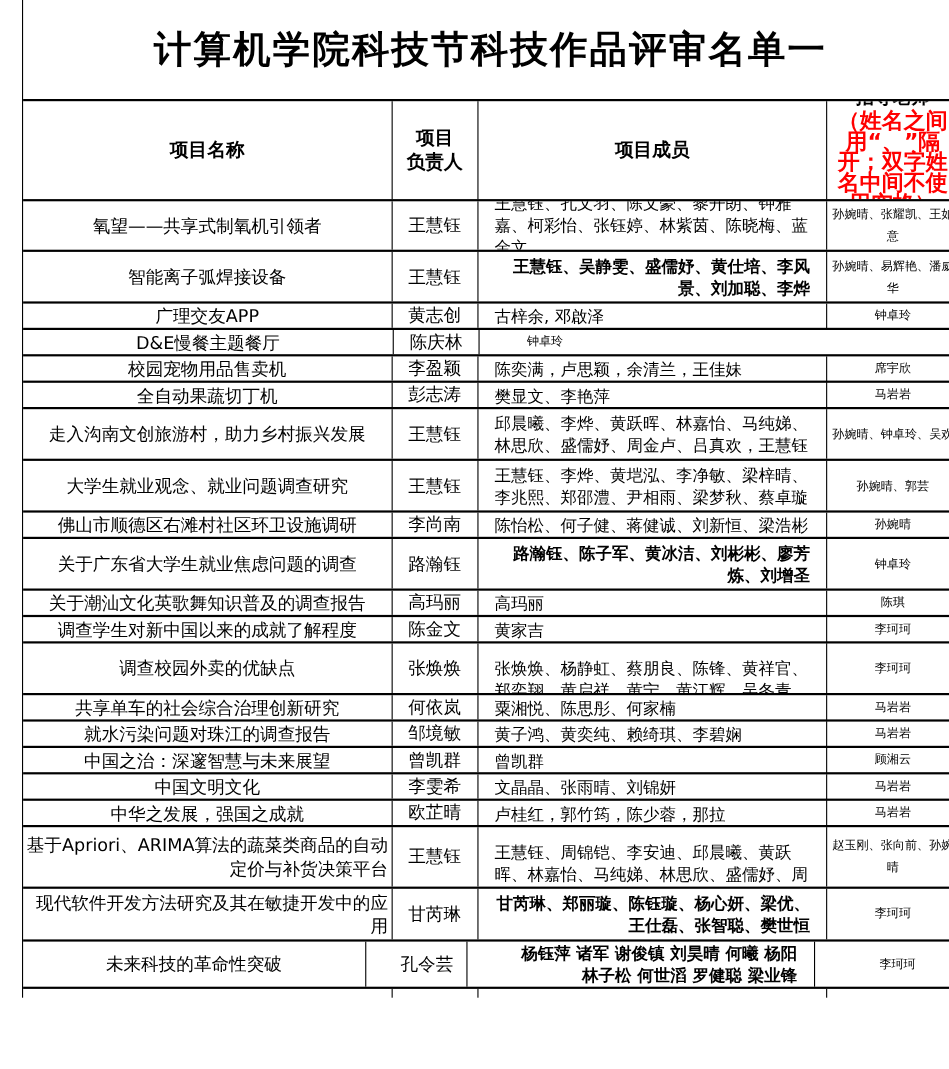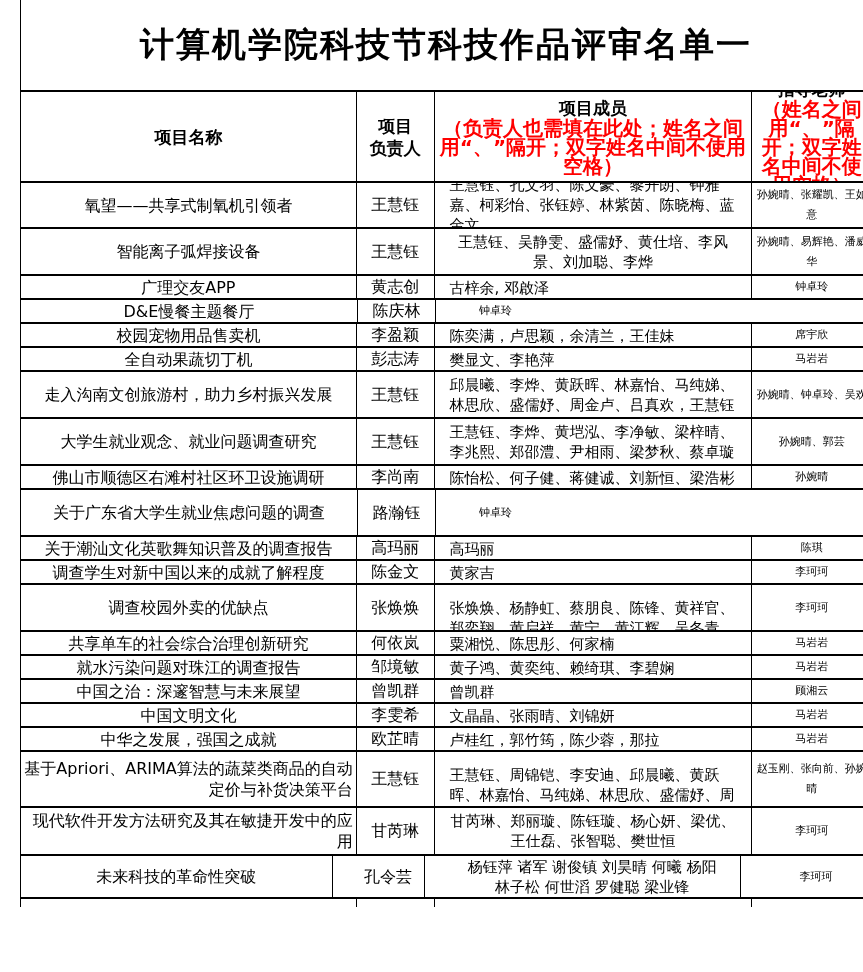--- a/index.html
+++ b/index.html
@@ -77,21 +77,21 @@
     text-align: left;
     padding: 12px;
   }
   .m-main {
     flex: 1 1 auto;
     font-size: 15px;
     line-height: 20px;
     padding: 0 3px;
     align-self: center;
   }
-  .m-main.center { text-align: center; }
+  .m-main.center { text-align: right; font-weight: bold; }
   .m-extra { display: none; }
   .members-cell.split .m-main {
     flex: 0 0 145px;
     align-self: stretch;
     display: flex;
     align-items: center;
     border-right: 1px solid #000;
   }
   .members-cell.split .m-extra {
     display: block;
@@ -119,21 +119,20 @@
   <div class="hdr-row">
     <div class="cell c1 th">
       <div class="black-label">项目名称</div>
     </div>
     <div class="cell c2 th">
       <div class="black-label">项目
 负责人</div>
     </div>
     <div class="cell c3 th">
       <div class="black-label">项目成员</div>
-      <div class="note">（负责人也需填在此处；姓名之间用“、”隔开；双字姓名中间不使用空格）</div>
     </div>
     <div class="cell c4 th">
       <div class="black-label">指导老师</div>
       <div class="note">（姓名之间用“、”隔开；双字姓名中间不使用空格）</div>
     </div>
   </div>
 
   <div id="rows">
   <div class="data-row" style="height: 46px;">
     <div class="cell c1 name-cell">氧望——共享式制氧机引领者</div>
@@ -217,20 +216,24 @@
     <div class="cell c3 members-cell">
       <div class="m-main">陈怡松、何子健、蒋健诚、刘新恒、梁浩彬</div>
 
     </div>
     <div class="cell c4 teacher-cell">孙婉晴</div>
   </div>
 
   <div class="data-row" style="height: 47px;">
     <div class="cell c1 name-cell">关于广东省大学生就业焦虑问题的调查</div>
     <div class="cell c2 leader-cell">路瀚钰</div>
+    <div class="cell c3 members-cell">
+      <div class="m-main center">路瀚钰、陈子军、黄冰洁、刘彬彬、廖芳炼、刘增圣</div>
+
+    </div>
     <div class="cell c4 teacher-cell">钟卓玲</div>
   </div>
 
 
   <div class="data-row" style="height: 24px;">
     <div class="cell c1 name-cell">关于潮汕文化英歌舞知识普及的调查报告</div>
     <div class="cell c2 leader-cell">高玛丽</div>
     <div class="cell c3 members-cell split">
       <div class="m-main">高玛丽</div>
       <div class="m-extra"></div>

